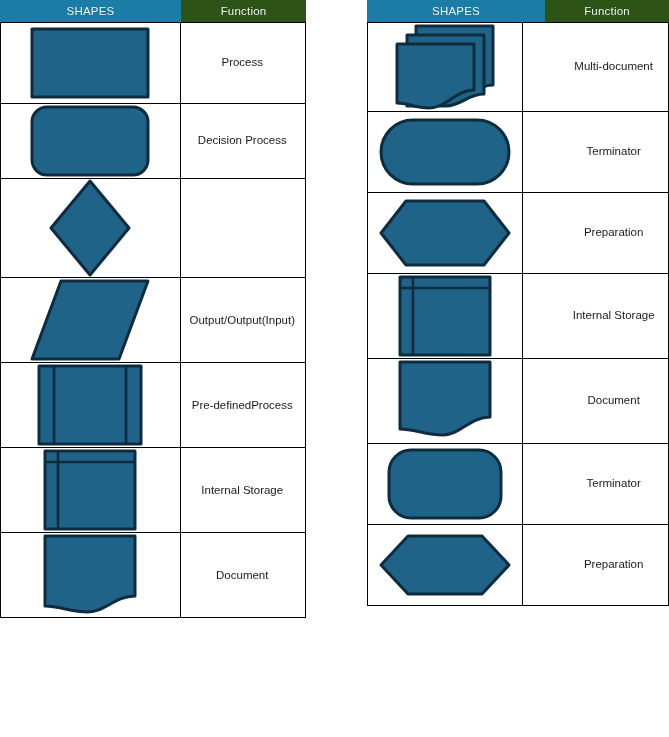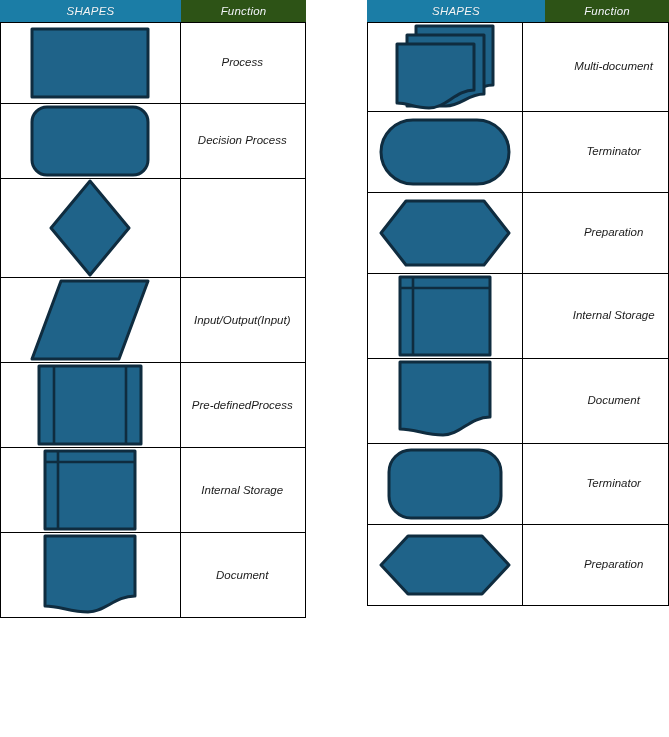--- a/index.html
+++ b/index.html
@@ -12,21 +12,20 @@
     height: 737px;
     font-family: "Liberation Sans", sans-serif;
     overflow: hidden;
   }
   .page {
     position: relative;
     width: 669px;
     height: 606px;
     display: flex;
     background: #e5e5e5;
-    font-style: italic;
   }
   .table-wrap {
     display: flex;
     flex-direction: column;
   }
   .table-left  { width: 306px; }
   .gap         { width: 61px; background: #ffffff; }
   .table-right { width: 302px; }
 
   
@@ -133,21 +132,21 @@
       </div>
     </div>
 
     <div class="row row-h">
       <div class="cell-shape">
         <svg width="122" height="84" viewBox="0 0 122 84">
           <polygon class="sh" points="32,3 119,3 90,81 3,81"></polygon>
         </svg>
       </div>
       <div class="cell-func">
-        <span>Input/Output</span>
+        <span>Output/Output</span>
           <br>
         <span>(Input)</span>
       </div>
     </div>
 
     <div class="row row-h">
       <div class="cell-shape">
         <svg width="106" height="84" viewBox="0 0 106 84">
           <rect class="sh" x="2" y="3" width="102" height="78"></rect>
           <line class="sh-line" x1="17" y1="3" x2="17" y2="81"></line>

